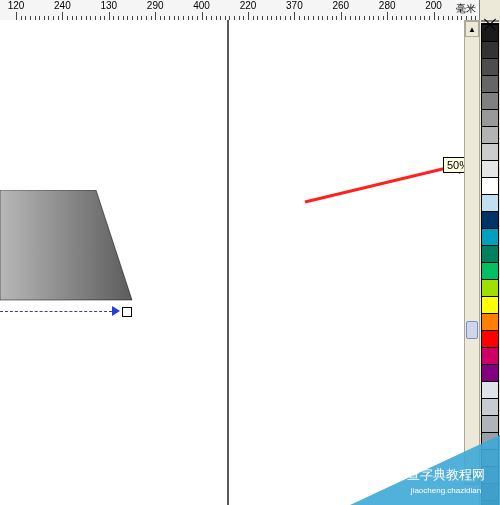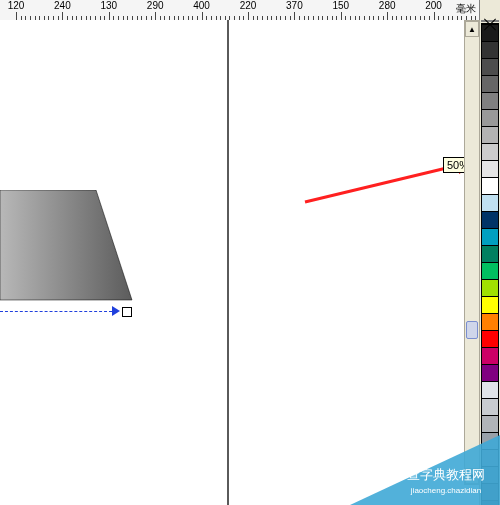--- a/index.html
+++ b/index.html
@@ -105,21 +105,21 @@
     <span class="tick major" style="left: 294.4px;"></span>
     <span class="tick" style="left: 299.04px;"></span>
     <span class="tick" style="left: 303.68px;"></span>
     <span class="tick" style="left: 308.32px;"></span>
     <span class="tick" style="left: 312.96px;"></span>
     <span class="tick" style="left: 317.6px;"></span>
     <span class="tick" style="left: 322.24px;"></span>
     <span class="tick" style="left: 326.88px;"></span>
     <span class="tick" style="left: 331.52px;"></span>
     <span class="tick" style="left: 336.16px;"></span>
-    <span class="num" style="left: 340.8px;">150</span>
+    <span class="num" style="left: 340.8px;">260</span>
     <span class="tick major" style="left: 340.8px;"></span>
     <span class="tick" style="left: 345.44px;"></span>
     <span class="tick" style="left: 350.08px;"></span>
     <span class="tick" style="left: 354.72px;"></span>
     <span class="tick" style="left: 359.36px;"></span>
     <span class="tick" style="left: 364px;"></span>
     <span class="tick" style="left: 368.64px;"></span>
     <span class="tick" style="left: 373.28px;"></span>
     <span class="tick" style="left: 377.92px;"></span>
     <span class="tick" style="left: 382.56px;"></span>

